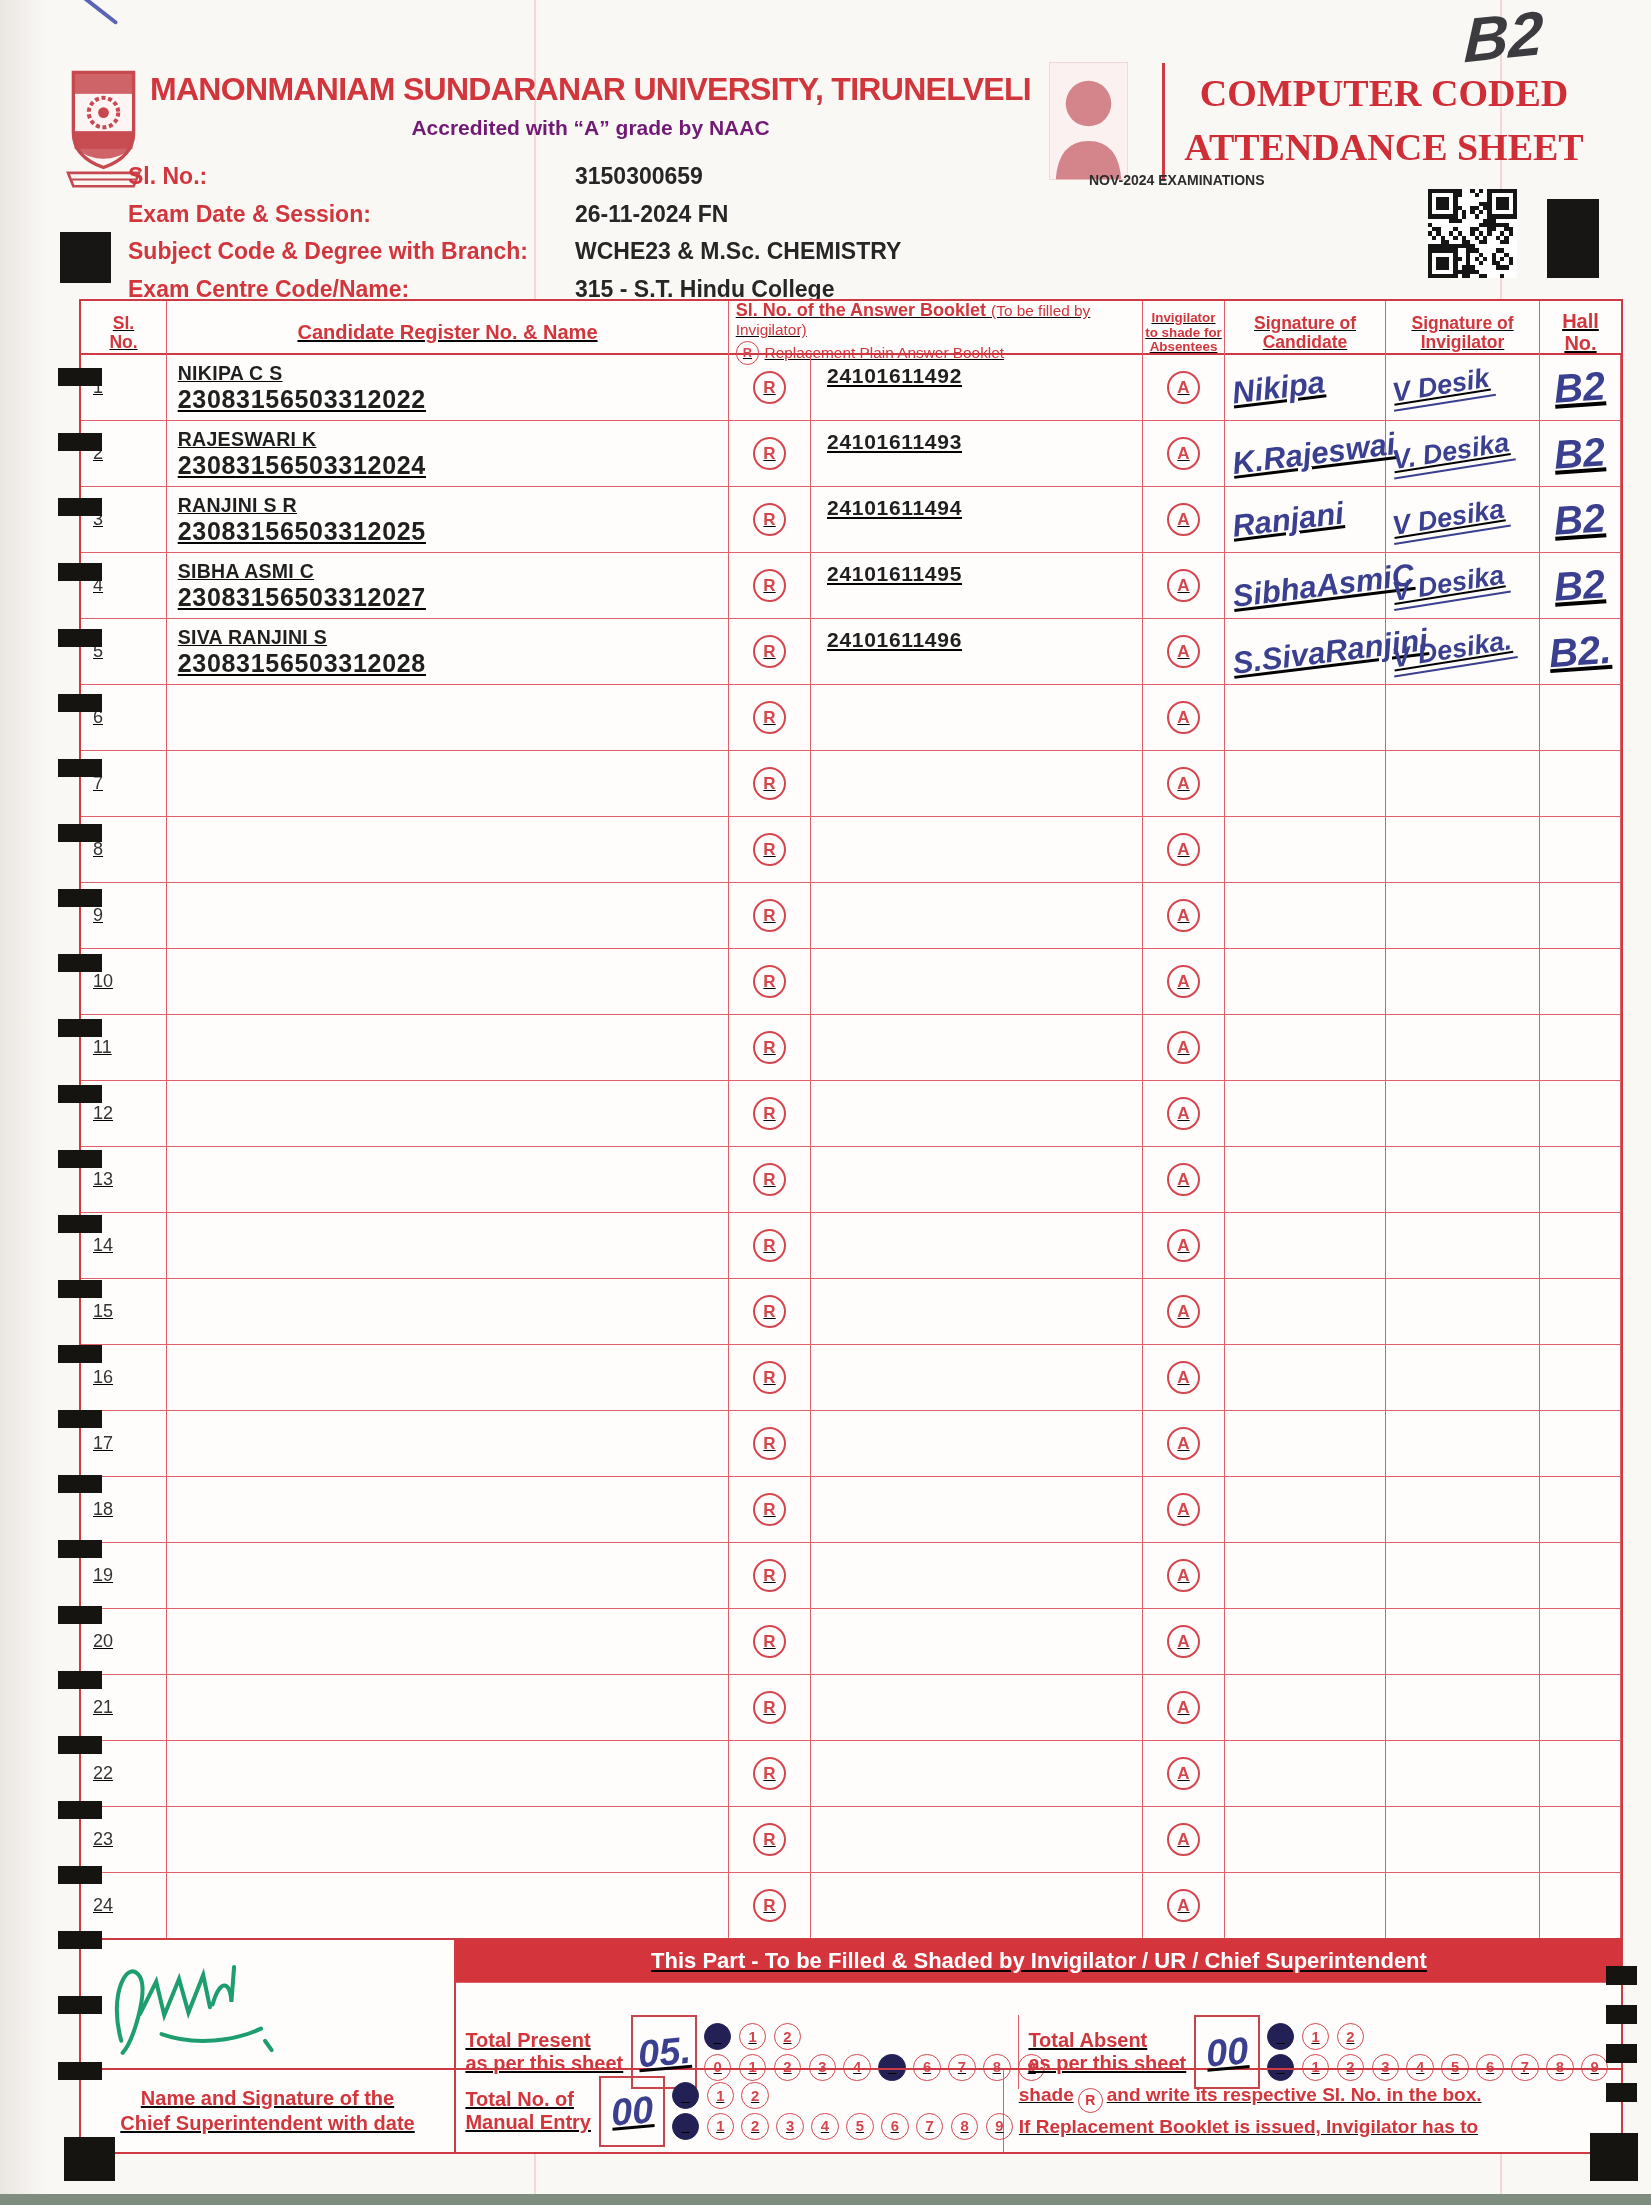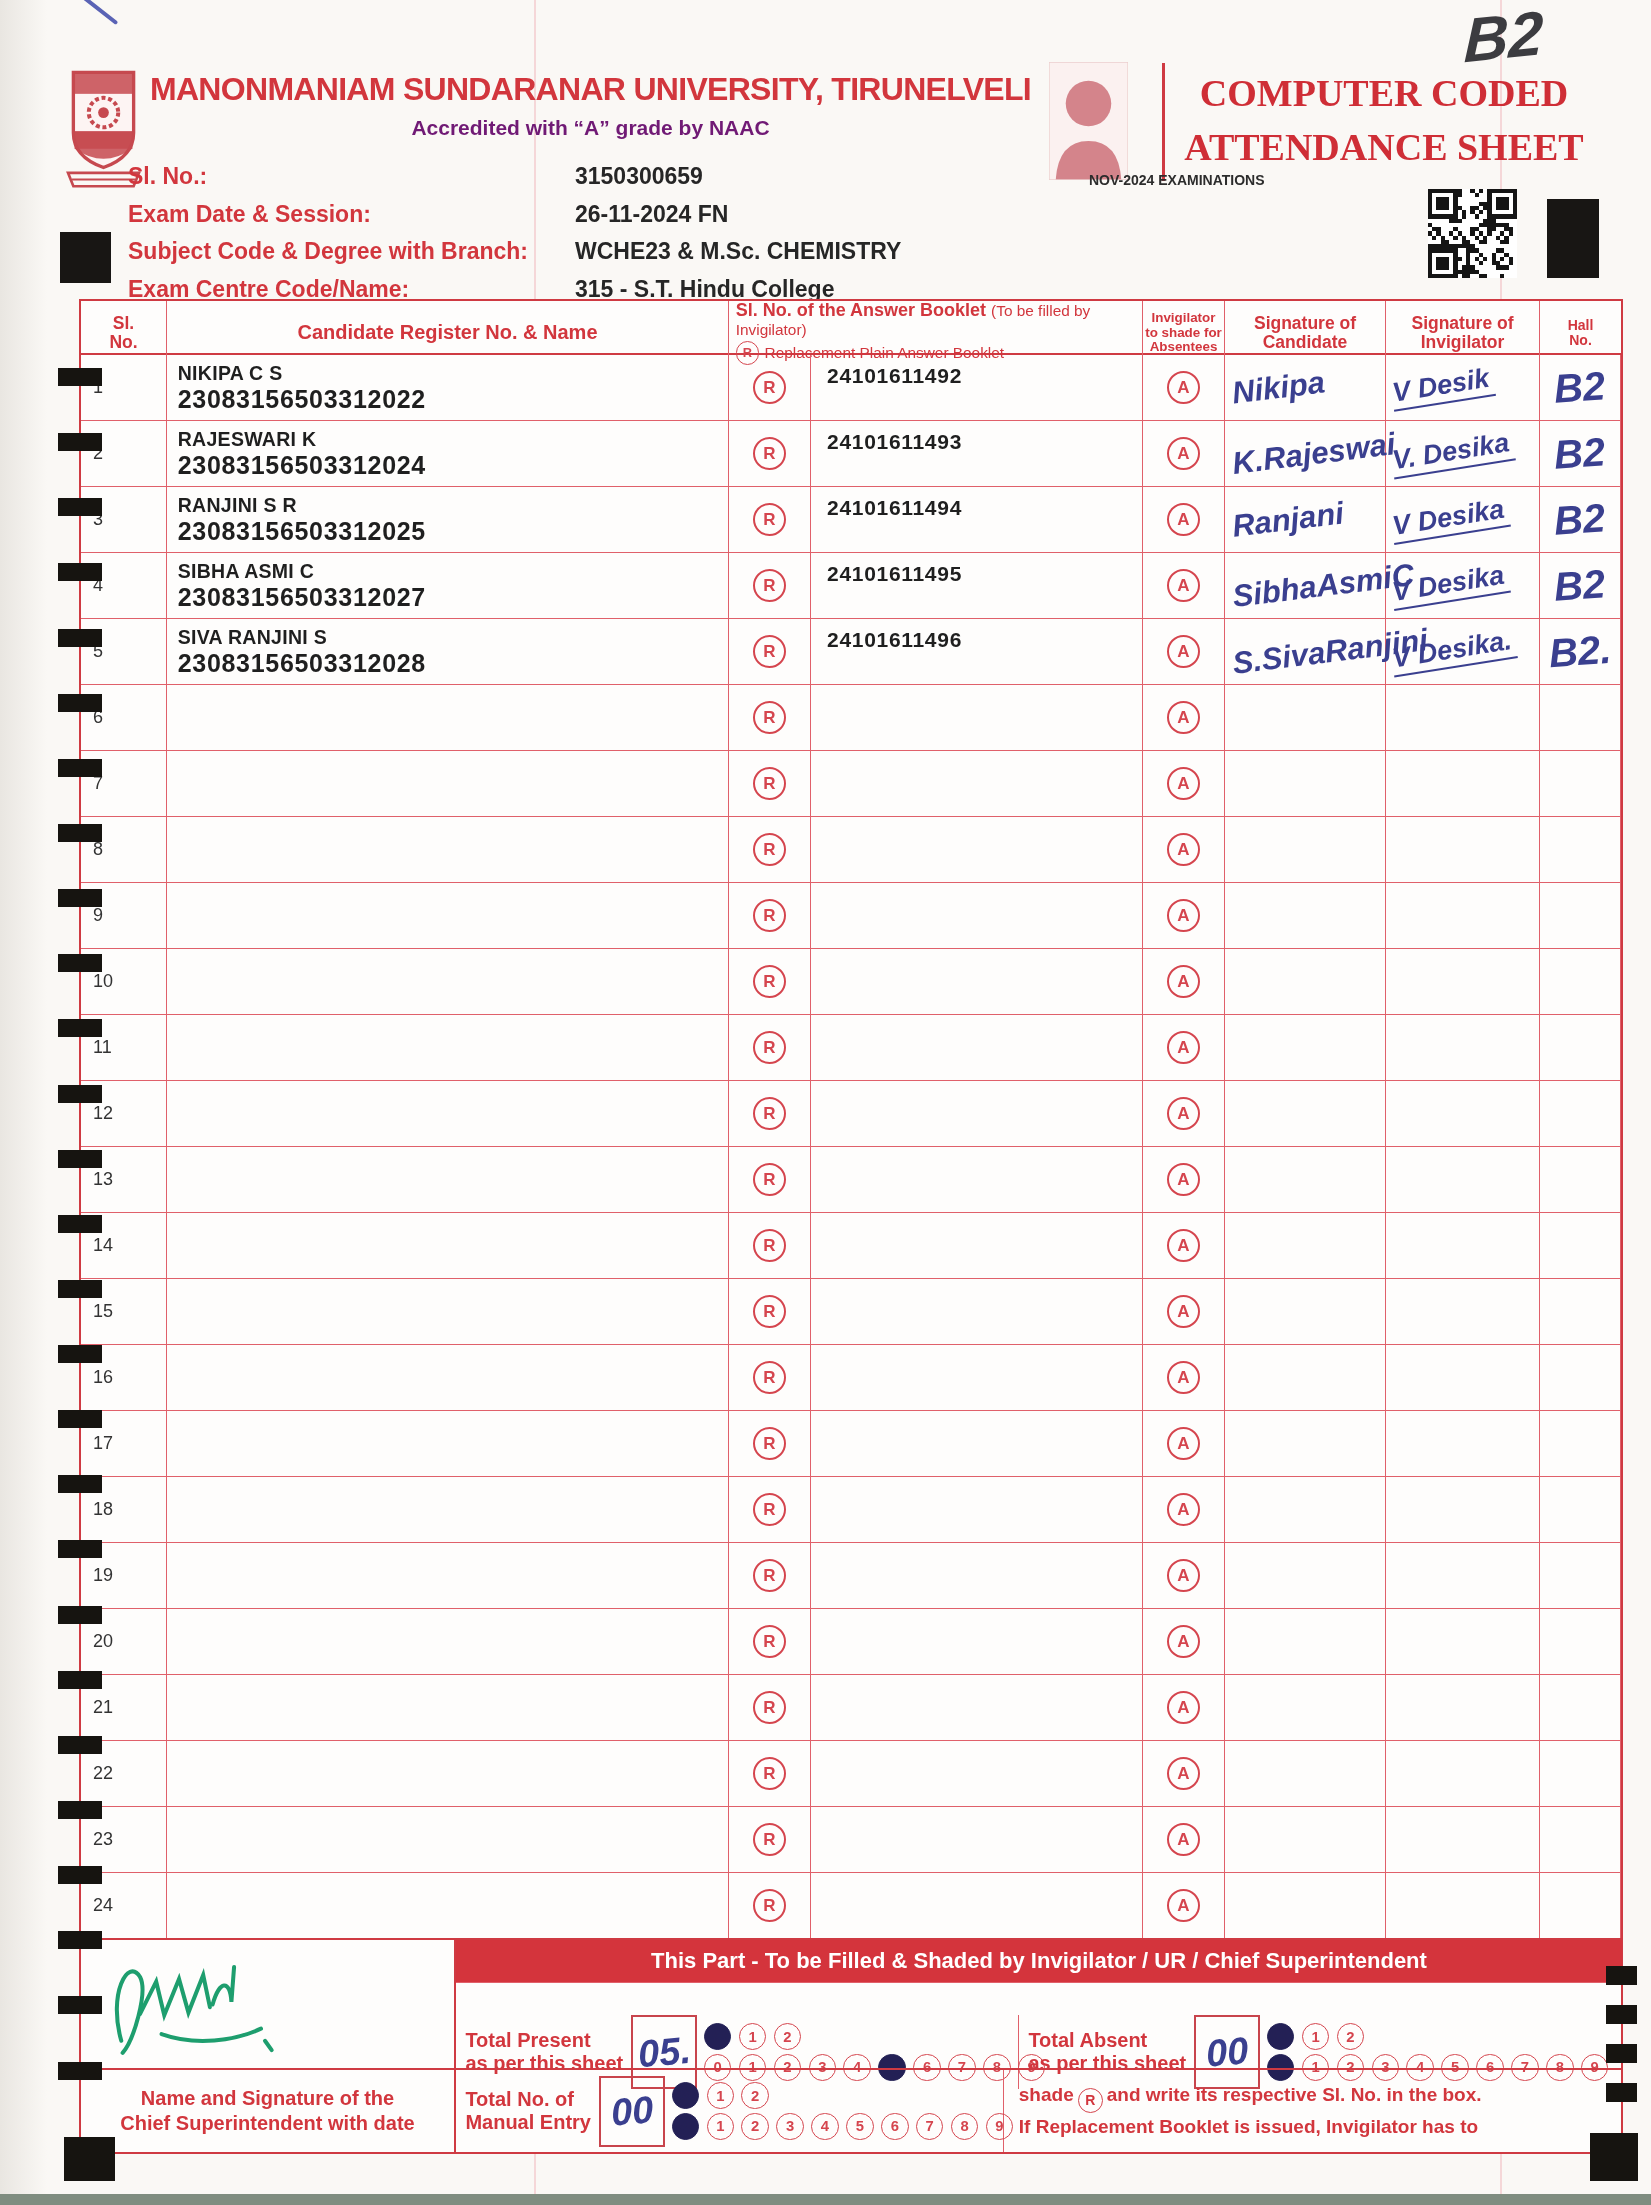--- a/index.html
+++ b/index.html
@@ -28,32 +28,32 @@
   .info-row{position:absolute;left:128px;height:31px;white-space:nowrap;}
   .info-label{font-size:23px;font-weight:bold;color:#d2363d;}
   .info-value{position:absolute;left:447px;top:0;font-size:23px;font-weight:bold;color:#262626;}
   .session-note{position:absolute;left:1089px;top:172px;font-size:14px;font-weight:bold;color:#2c2c2c;}
   .qr{position:absolute;left:1428px;top:189px;width:89px;height:89px;display:grid;
       grid-template-columns:repeat(21,1fr);grid-template-rows:repeat(21,1fr);background:#fff;}
   .qr div{background:#fff;} .qr div.on{background:#151515;}
   .blk{position:absolute;background:#181614;}
 
   
-  .table{position:absolute;left:79px;top:299px;width:1540px;border:2px solid #cf3a42;background:#fefdfc;}
+  .table{position:absolute;left:79px;top:299px;width:1540px;border:2px solid #cf3a42;background:#fefdfc;text-decoration:underline;}
   .thead,.trow{display:grid;grid-template-columns:86px 562px 82px 332px 82px 161px 154px 81px;}
   .thead{height:52px;border-bottom:2px solid #cf3a42;color:#d2363d;}
   .thead .c{display:flex;align-items:center;justify-content:center;text-align:center;
             font-weight:bold;border-right:1.3px solid #e0606a;line-height:1.08;}
   .c:last-child{border-right:none;}
   .h-sl{font-size:17.5px;} .h-cand{font-size:20px;}
   .h-booklet{grid-column:3 / span 2;flex-direction:column;align-items:flex-start !important;
              justify-content:center;padding-left:6.7px;text-align:left !important;}
   .h-booklet .l1{font-size:18px;} .h-booklet .l1 .paren{font-weight:normal;font-size:15.4px;}
   .h-booklet .l2{font-size:15.4px;font-weight:normal;margin-top:1.3px;display:flex;align-items:center;gap:5.4px;}
-  .h-abs{font-size:13.4px;} .h-sig{font-size:17.5px;} .h-hall{font-size:14px;}
+  .h-abs{font-size:13.4px;} .h-sig{font-size:17.5px;} .h-hall{font-size:20px;}
   .pre{white-space:pre-line;}
   .trow{height:65px;border-bottom:1.3px solid #e0606a;}
   .trow:last-child{border-bottom:none;}
   .trow .c{border-right:1.3px solid #e0606a;position:relative;display:flex;align-items:center;}
   .c-sl{justify-content:flex-start;padding-left:12px;font-size:18px;color:#333;}
   .c-name{flex-direction:column;align-items:flex-start !important;justify-content:center;padding-left:10.7px;color:#1f1f1f;}
   .c-name .nm{font-size:19.5px;font-weight:bold;letter-spacing:0.3px;}
   .c-name .rg{font-size:25px;font-weight:bold;letter-spacing:0.7px;}
   .c-r,.c-a{justify-content:center;}
   .c-bk{padding-left:16px;font-size:21px;font-weight:bold;color:#1f1f1f;letter-spacing:0.7px;align-items:flex-start !important;padding-top:9.4px;}

